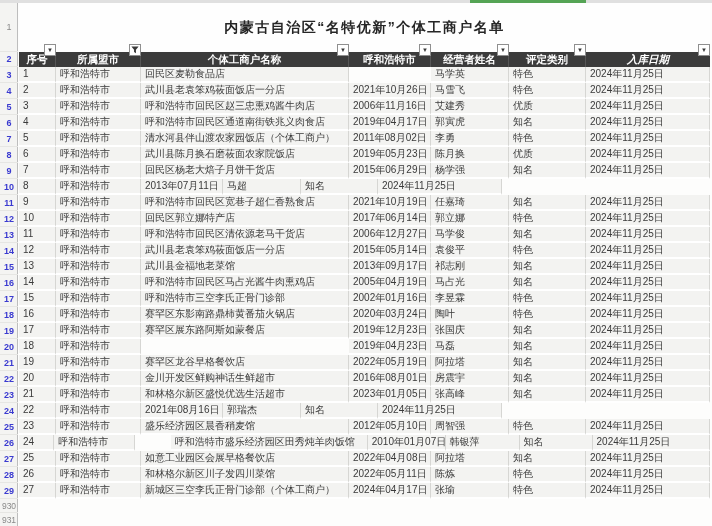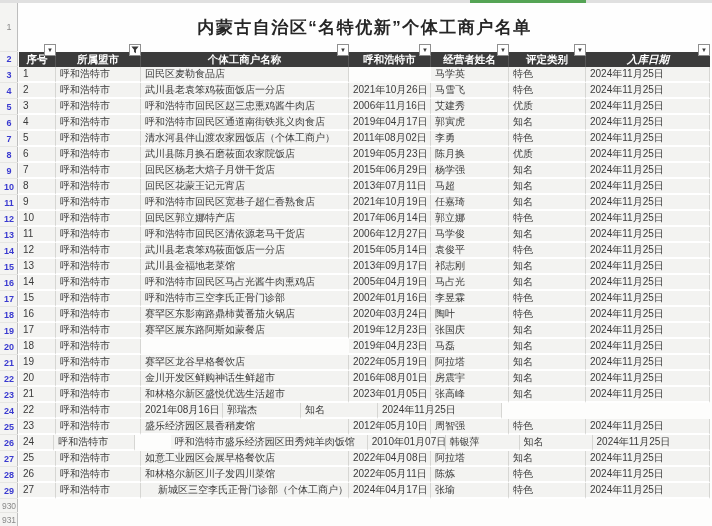--- a/index.html
+++ b/index.html
@@ -17,21 +17,21 @@
   .gutter-cell {
     position:absolute; left:0; width:18px; display:flex; align-items:center; justify-content:center;
     font-size:9px; color:#8a8a8a; border-bottom:1px solid #e6e6e3; box-sizing:border-box;
   }
   .gutter-cell.active { font-weight:bold; }
 
   .title-row {
     position:absolute; left:19px; top:3px; width:691px; height:49px; background:#fefefe;
     display:flex; align-items:center; justify-content:center;
   }
-  .sheet-title { font-size:17px; font-weight:bold; color:#262626; letter-spacing:1.5px; }
+  .sheet-title { font-size:14px; font-weight:bold; color:#262626; letter-spacing:1.5px; }
 
   .header-row { position:absolute; left:19px; top:52px; width:691px; height:15px; display:flex; }
   .header-cell {
     background:#3b3b3b; color:#ffffff; font-size:10.5px; font-weight:bold;
     display:flex; align-items:center; justify-content:center;
     border-right:1px solid #565656; box-sizing:border-box; white-space:nowrap; overflow:hidden;
   }
   .header-cell:last-child { border-right:none;font-style:italic; }
 
   .data-rows { position:absolute; left:19px; top:67px; width:691px; }
@@ -197,21 +197,20 @@
         <div class="cell" style="width: 85px;">呼和浩特市</div>
         <div class="cell" style="width: 208px;">回民区杨老大焙子月饼干货店</div>
         <div class="cell" style="width: 82px;">2015年06月29日</div>
         <div class="cell" style="width: 78px;">杨学强</div>
         <div class="cell" style="width: 77px;">知名</div>
         <div class="cell" style="width: 124px;">2024年11月25日</div>
       </div>
       <div class="data-row">
         <div class="cell" style="width: 37px;">8</div>
         <div class="cell" style="width: 85px;">呼和浩特市</div>
-        <div class="cell" style="width: 208px;">回民区花蒙王记元宵店</div>
         <div class="cell" style="width: 82px;">2013年07月11日</div>
         <div class="cell" style="width: 78px;">马超</div>
         <div class="cell" style="width: 77px;">知名</div>
         <div class="cell" style="width: 124px;">2024年11月25日</div>
       </div>
       <div class="data-row">
         <div class="cell" style="width: 37px;">9</div>
         <div class="cell" style="width: 85px;">呼和浩特市</div>
         <div class="cell" style="width: 208px;">呼和浩特市回民区宽巷子超仁香熟食店</div>
         <div class="cell" style="width: 82px;">2021年10月19日</div>
@@ -367,21 +366,21 @@
         <div class="cell" style="width: 85px;">呼和浩特市</div>
         <div class="cell" style="width: 208px;">和林格尔新区川子发四川菜馆</div>
         <div class="cell" style="width: 82px;">2022年05月11日</div>
         <div class="cell" style="width: 78px;">陈炼</div>
         <div class="cell" style="width: 77px;">特色</div>
         <div class="cell" style="width: 124px;">2024年11月25日</div>
       </div>
       <div class="data-row">
         <div class="cell" style="width: 37px;">27</div>
         <div class="cell" style="width: 85px;">呼和浩特市</div>
-        <div class="cell" style="width: 208px; text-align: right;">新城区三空李氏正骨门诊部（个体工商户）</div>
+        <div class="cell" style="width: 208px;">新城区三空李氏正骨门诊部（个体工商户）</div>
         <div class="cell" style="width: 82px;">2024年04月17日</div>
         <div class="cell" style="width: 78px;">张瑜</div>
         <div class="cell" style="width: 77px;">特色</div>
         <div class="cell" style="width: 124px;">2024年11月25日</div>
       </div>
     </div>
 
   <div class="bottom-blank"></div>
 
 </div>

